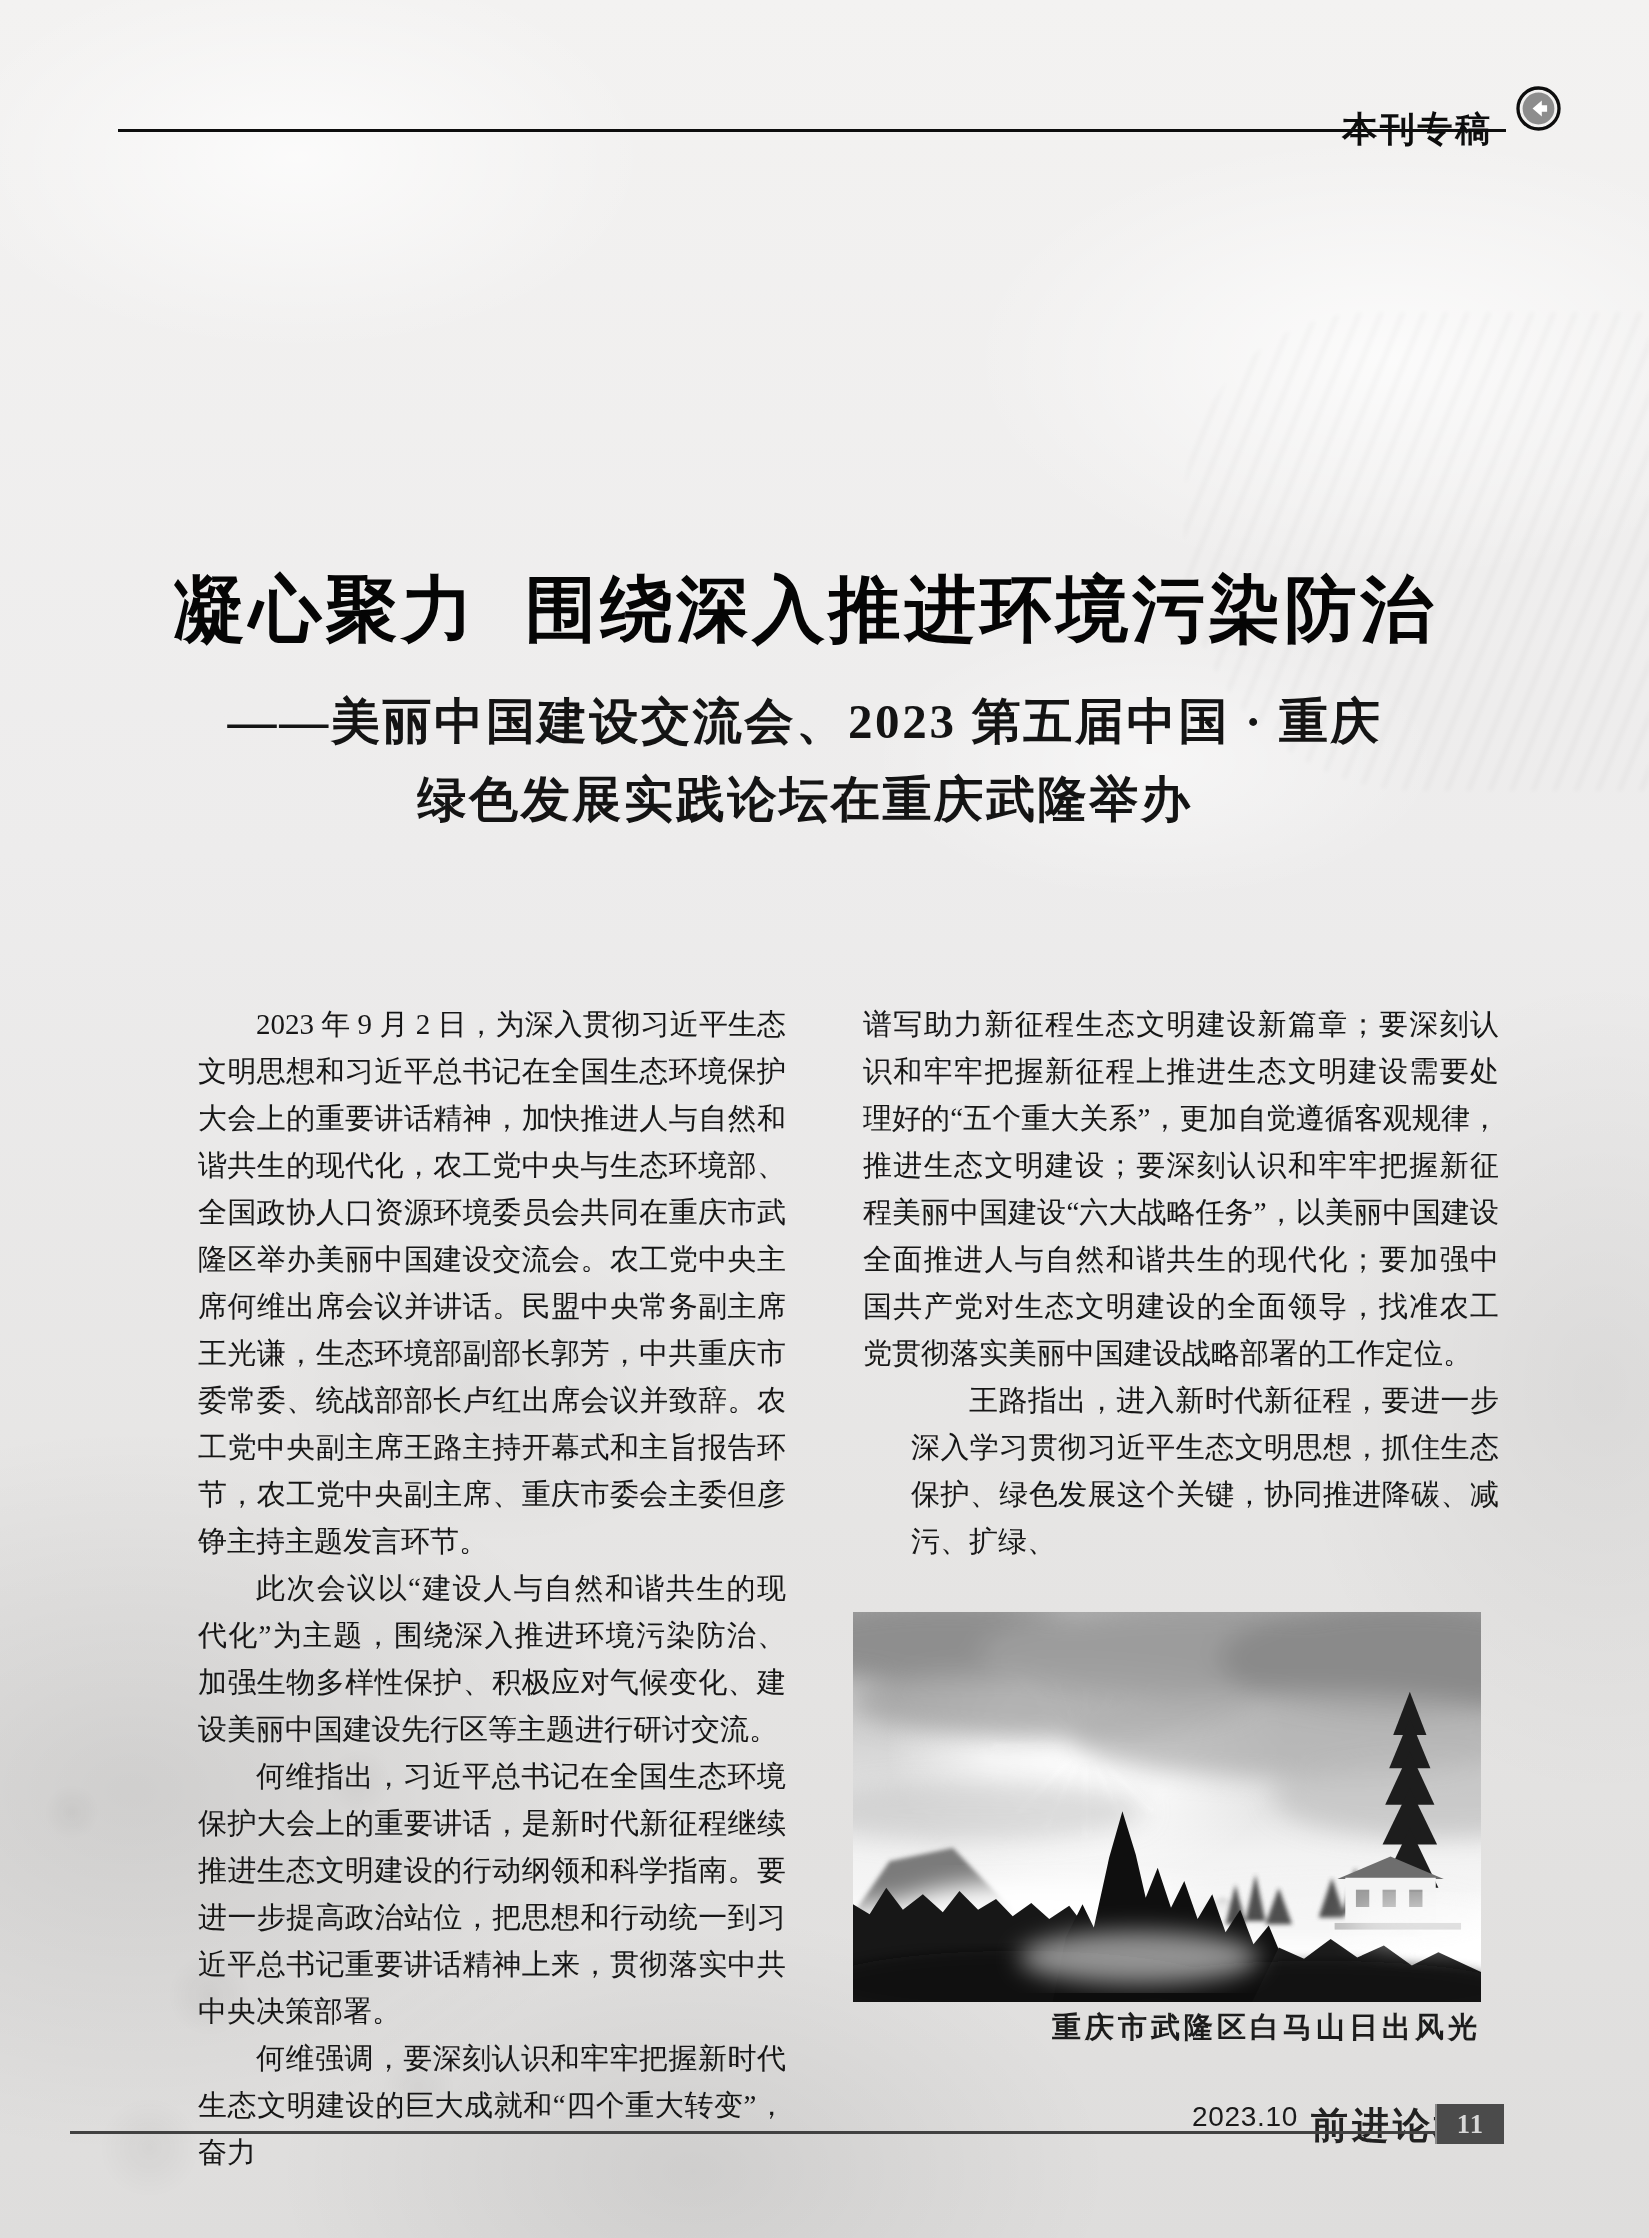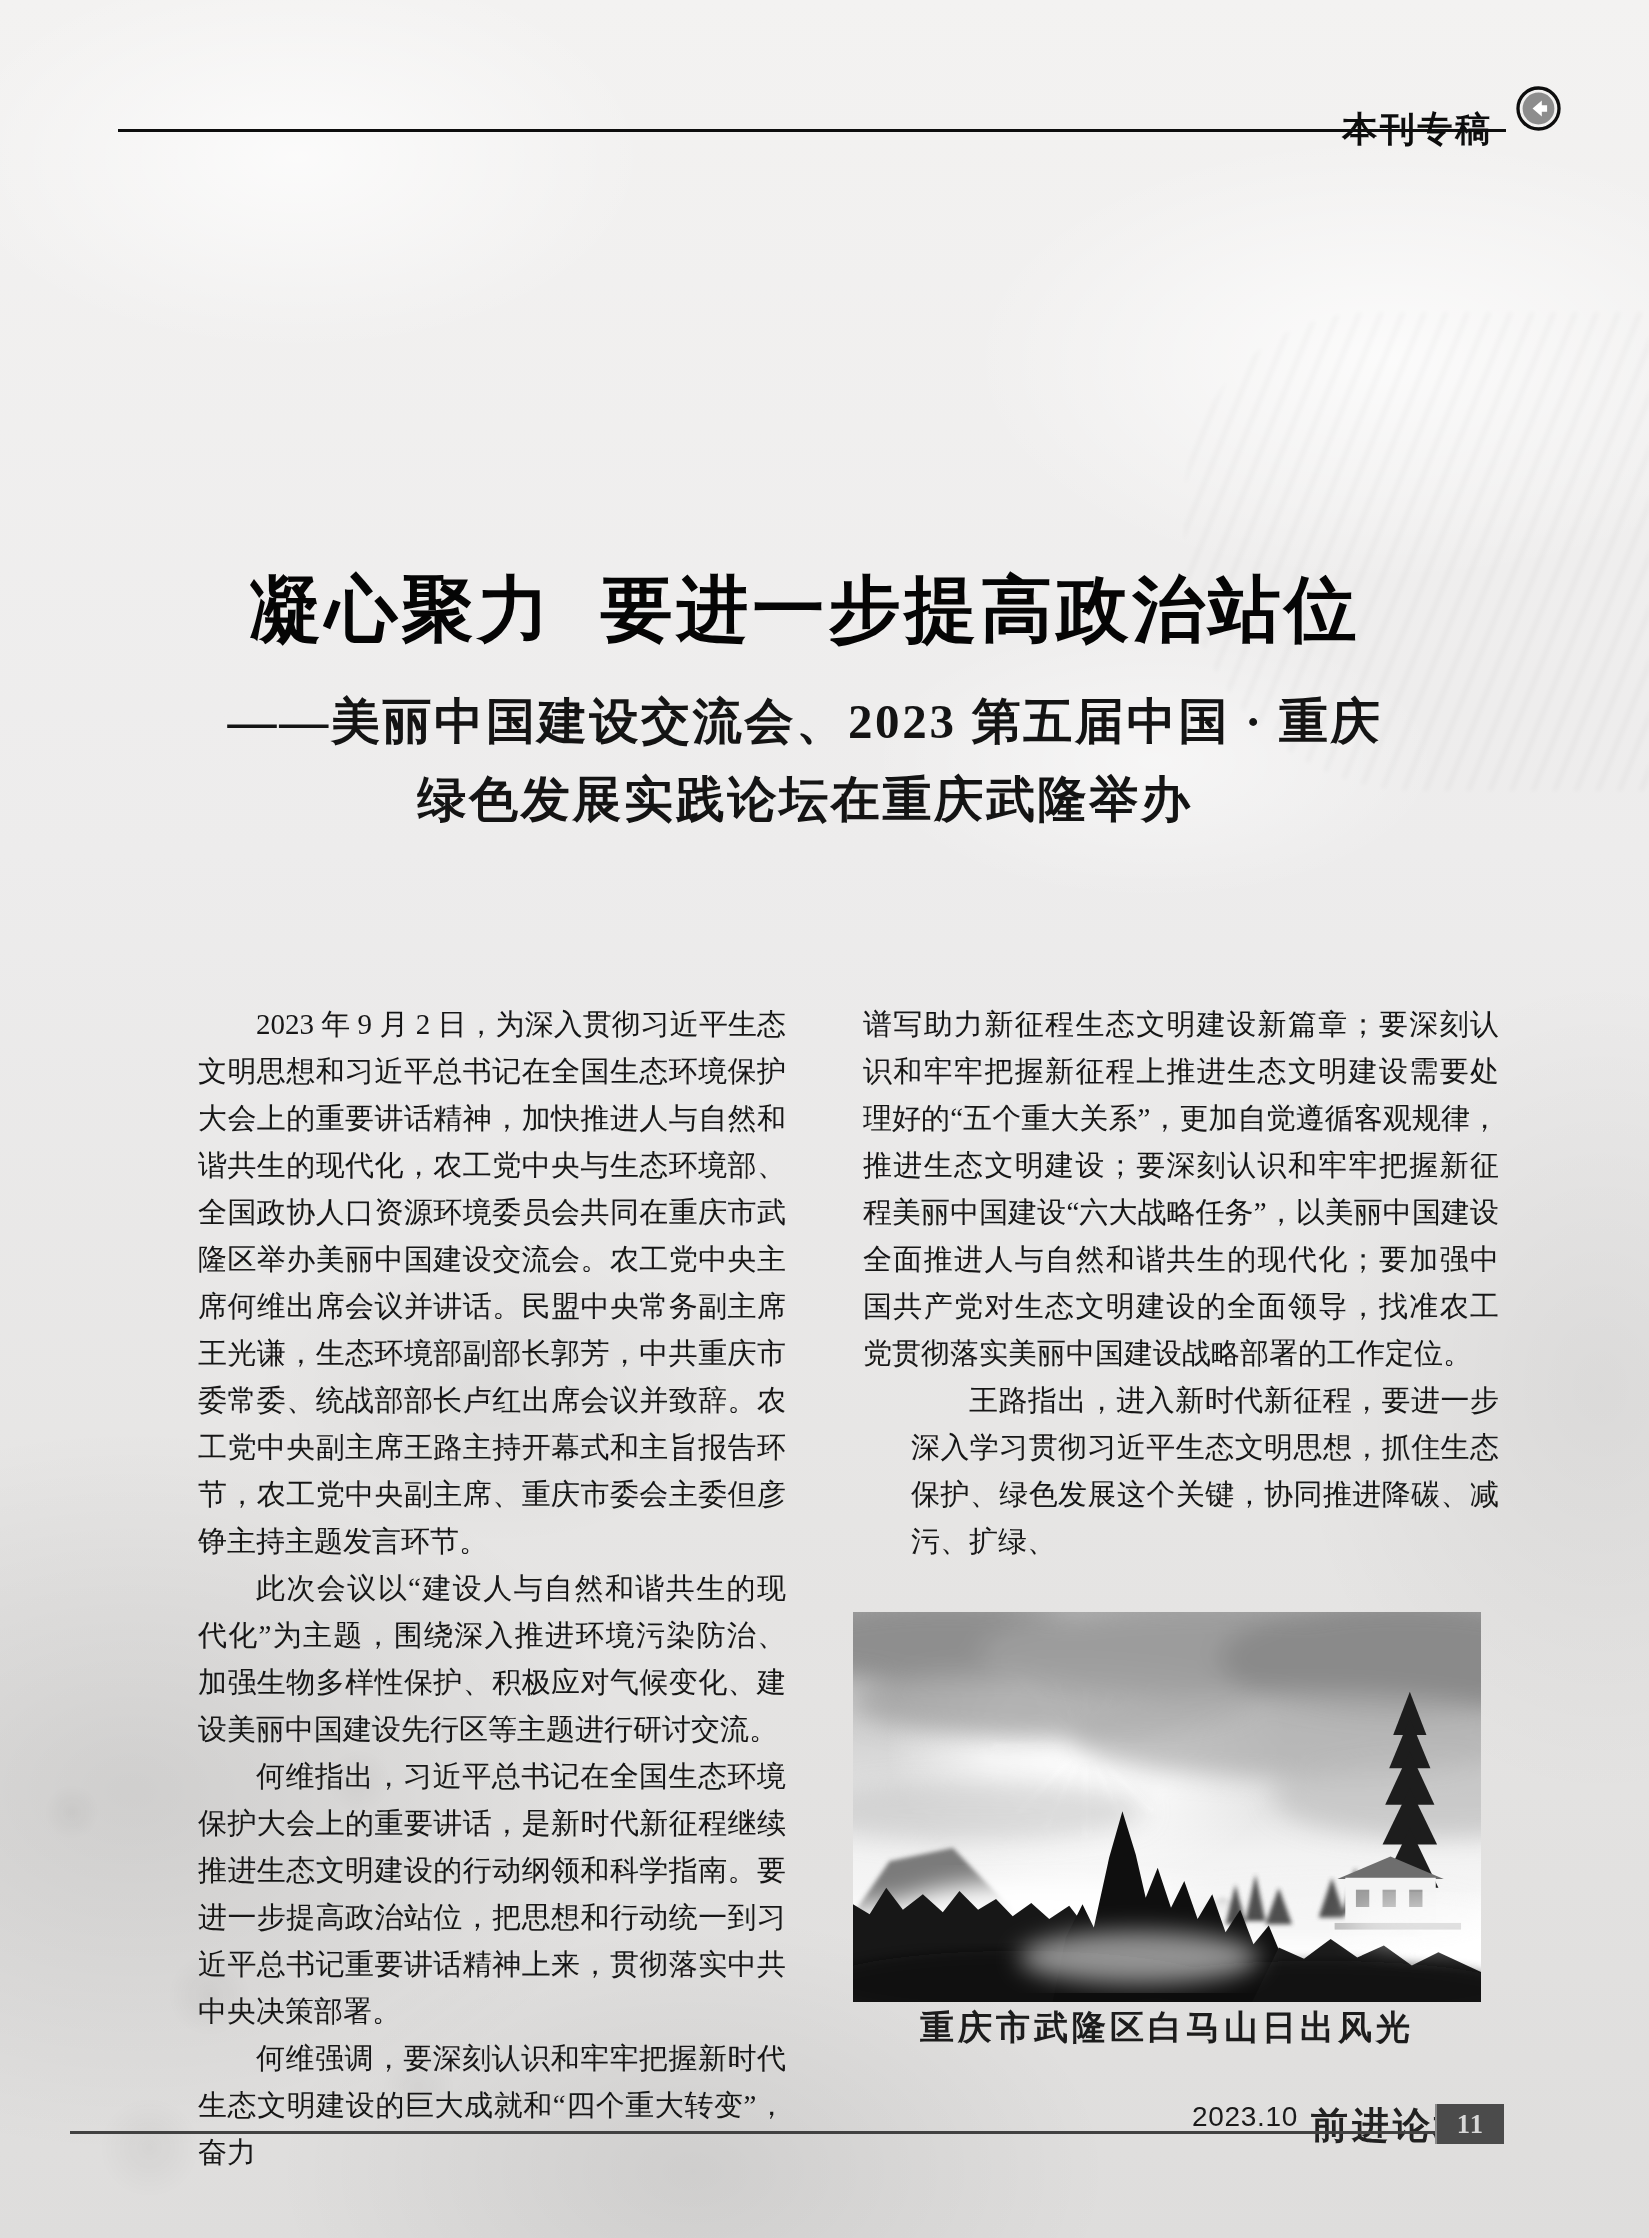--- a/index.html
+++ b/index.html
@@ -65,21 +65,21 @@
   .col-left{left:150px;}
   .col-right{left:863px;}
   .col p{margin:0;padding:0;}
   .col p.indent{text-indent:2em;margin-left:48px;}
 
   
   .photo{position:absolute;left:853px;top:1612px;width:628px;height:390px;background:#777;}
   .photo svg{display:block;width:628px;height:390px;}
   .photo-caption{
     position:absolute;left:853px;top:2009px;width:628px;
-    text-align:center;font-size:34px;line-height:37px;font-weight:700;
+    text-align:right;font-size:29px;line-height:37px;font-weight:700;
     color:#1c1c1c;letter-spacing:4px;
     font-family:"Liberation Serif","DejaVu Serif",serif;
   }
 
   
   .footer-issue{
     position:absolute;left:1192px;top:2101px;
     font-family:"Liberation Sans","DejaVu Sans",sans-serif;
     font-size:28px;font-weight:400;color:#1a1a1a;letter-spacing:0.7px;
   }
@@ -111,21 +111,21 @@
   <div class="header-icon">
     <svg viewBox="0 0 68 68">
       <circle cx="34" cy="34" r="31" fill="none" stroke="#0d0d0d" stroke-width="5"></circle>
       <circle cx="34" cy="34" r="24" fill="#8d8d8d"></circle>
       <path d="M39 22 L25 34 L39 46 L39 39 L47 39 L47 29 L39 29 Z" fill="#ffffff"></path>
     </svg>
   </div>
   <div class="top-rule"></div>
 
   <div class="title-wrap">
-    <div class="main-title"><span>凝心聚力</span><span class="gap"></span><span>要进一步提高政治站位</span></div>
+    <div class="main-title"><span>凝心聚力</span><span class="gap"></span><span>围绕深入推进环境污染防治</span></div>
     <div class="subtitle">
       <div>——美丽中国建设交流会、2023 第五届中国 · 重庆</div>
       <div>绿色发展实践论坛在重庆武隆举办</div>
     </div>
   </div>
 
   <div class="col col-left">
     <p class="indent">2023 年 9 月 2 日，为深入贯彻习近平生态文明思想和习近平总书记在全国生态环境保护大会上的重要讲话精神，加快推进人与自然和谐共生的现代化，农工党中央与生态环境部、全国政协人口资源环境委员会共同在重庆市武隆区举办美丽中国建设交流会。农工党中央主席何维出席会议并讲话。民盟中央常务副主席王光谦，生态环境部副部长郭芳，中共重庆市委常委、统战部部长卢红出席会议并致辞。农工党中央副主席王路主持开幕式和主旨报告环节，农工党中央副主席、重庆市委会主委但彦铮主持主题发言环节。</p>
     <p class="indent">此次会议以“建设人与自然和谐共生的现代化”为主题，围绕深入推进环境污染防治、加强生物多样性保护、积极应对气候变化、建设美丽中国建设先行区等主题进行研讨交流。</p>
     <p class="indent">何维指出，习近平总书记在全国生态环境保护大会上的重要讲话，是新时代新征程继续推进生态文明建设的行动纲领和科学指南。要进一步提高政治站位，把思想和行动统一到习近平总书记重要讲话精神上来，贯彻落实中共中央决策部署。</p>

